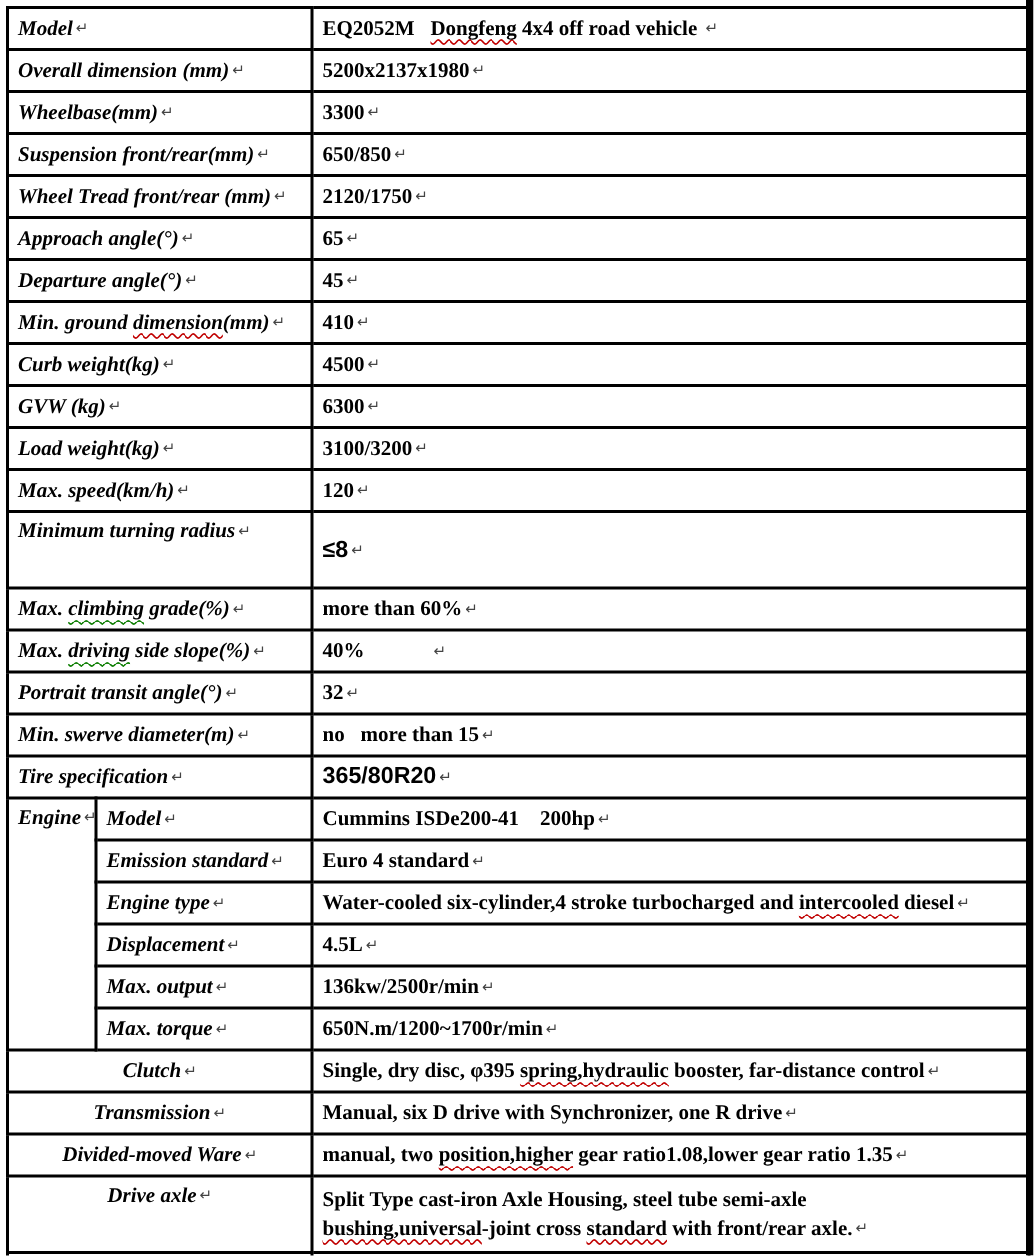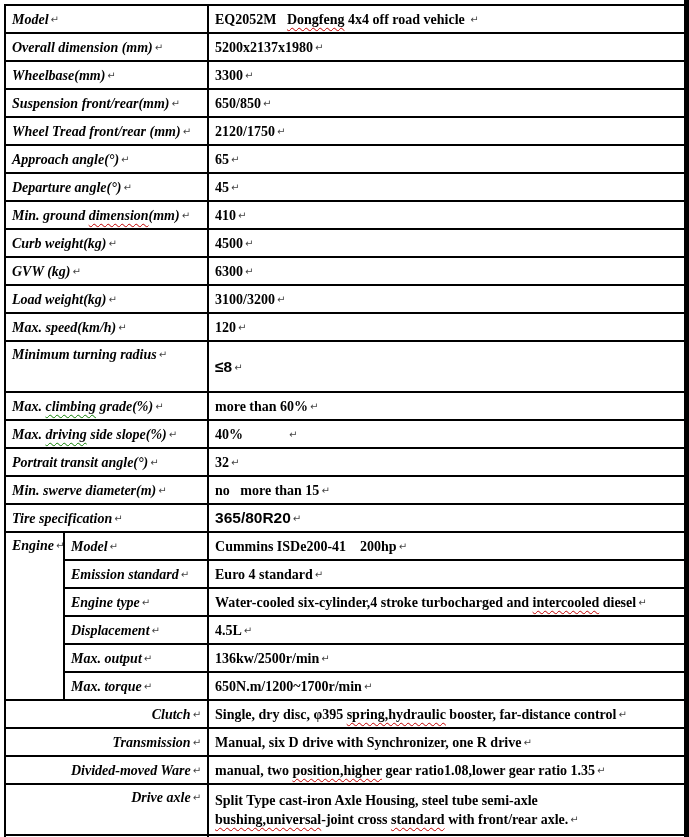--- a/index.html
+++ b/index.html
@@ -14,21 +14,21 @@
     border-collapse:collapse;table-layout:fixed;
   }
   td{
     border:2px solid #000;
     font-weight:bold;font-size:14px;color:#000;
     padding:1px 6px;height:24px;line-height:19px;
     white-space:pre-wrap;overflow:hidden;vertical-align:middle;
   }
   tr.tall td{height:45px;}
   td.label{text-align:left;padding-left:6px;font-style:italic;}
-  td.label.centered{text-align:right;}
+  td.label.centered{text-align:center;}
   td.group{vertical-align:top;padding-top:3px;font-style:italic;}
   td.vtop{vertical-align:top;padding-top:3px;}
   td.value{padding-left:6px;}
   td.value.sans{font-family:"Liberation Sans", sans-serif;font-size:15.5px;}
   .sq-spell{
     text-decoration:underline;text-decoration-style:wavy;
     text-decoration-color:#c00000;text-decoration-thickness:1px;
     text-underline-offset:3px;text-decoration-skip-ink:none;
   }
   .sq-grammar{

